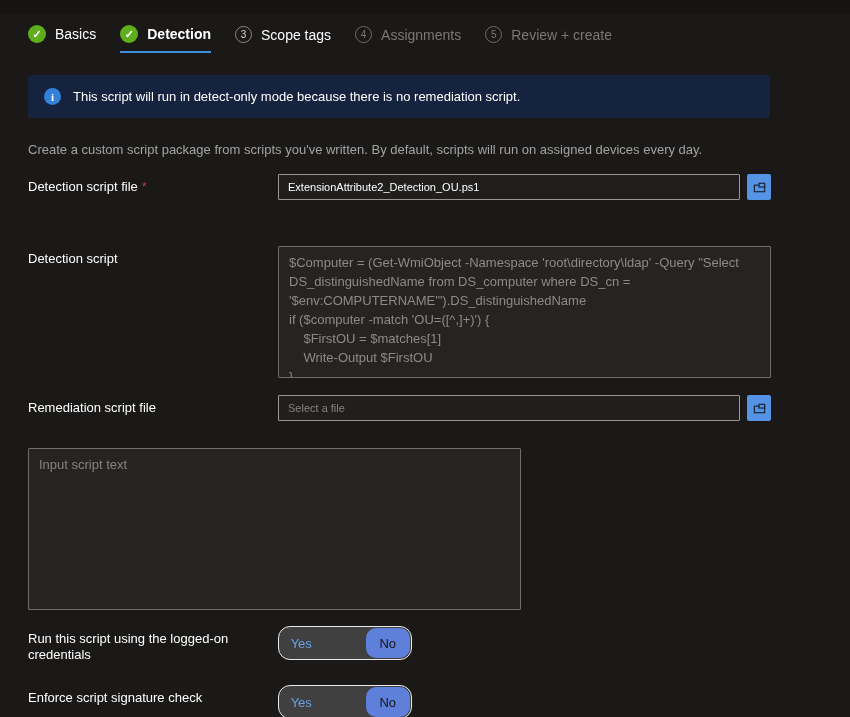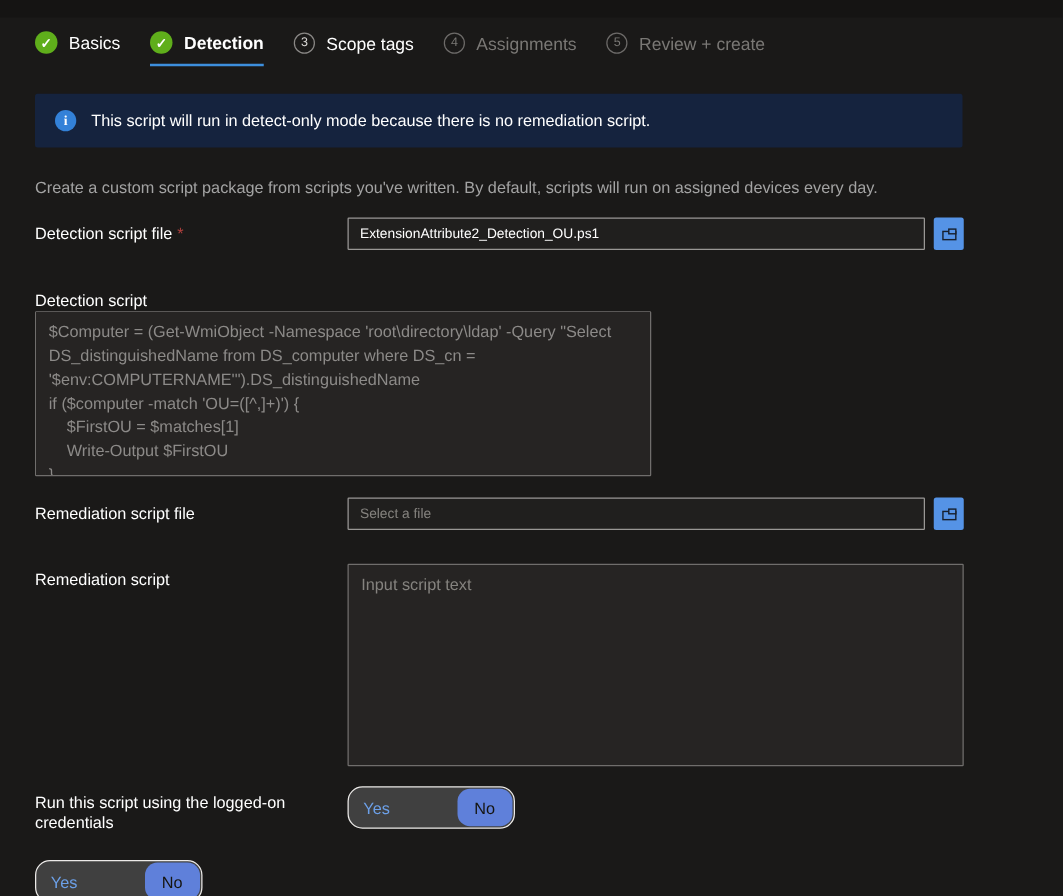--- a/index.html
+++ b/index.html
@@ -89,21 +89,21 @@
   .toggle-no {
     flex: 1; margin: 1px; border-radius: 10px; background: #5f80da;
     display: flex; align-items: center; justify-content: center;
     color: #15140f; font-size: 13px;
   }
 
   .mt16 { margin-top: 16px; }
   .mt17 { margin-top: 17px; }
   .mt22 { margin-top: 22px; }
   .mt27 { margin-top: 27px; }
-  .mt28 { margin-top: 28px; flex-direction: column; }
+  .mt28 { margin-top: 46px; }
   .mt15 { margin-top: 15px; }
 </style>
 </head>
 <body>
 
 <div class="page">
   <div class="top-strip"></div>
 
   <div class="tabs">
     <div class="tab">
@@ -170,33 +170,33 @@
           <svg width="15" height="15" viewBox="0 0 16 16" fill="none">
             <rect x="2.5" y="5.5" width="11" height="7" stroke="#17202e" stroke-width="1.2"></rect>
             <rect x="7.5" y="3.5" width="6" height="4" fill="#5593e6" stroke="#17202e" stroke-width="1.2"></rect>
           </svg>
         </span>
       </button>
     </div>
   </div>
 
   <div class="form-row mt27">
-    <div class="label">Remediation script</div>
     <textarea class="script-box tall" spellcheck="false" placeholder="Input script text" style=""></textarea>
   </div>
 
   <div class="form-row mt16">
     <div class="label">Run this script using the logged-on credentials</div>
     <div class="toggle">
       <span class="toggle-yes">Yes</span>
       <span class="toggle-no">No</span>
     </div>
   </div>
 
   <div class="form-row mt22">
+    <div class="label">Enforce script signature check</div>
     <div class="toggle">
       <span class="toggle-yes">Yes</span>
       <span class="toggle-no">No</span>
     </div>
   </div>
 
   <div class="form-row mt15">
     <div class="toggle">
       <span class="toggle-yes">Yes</span>
       <span class="toggle-no">No</span>

